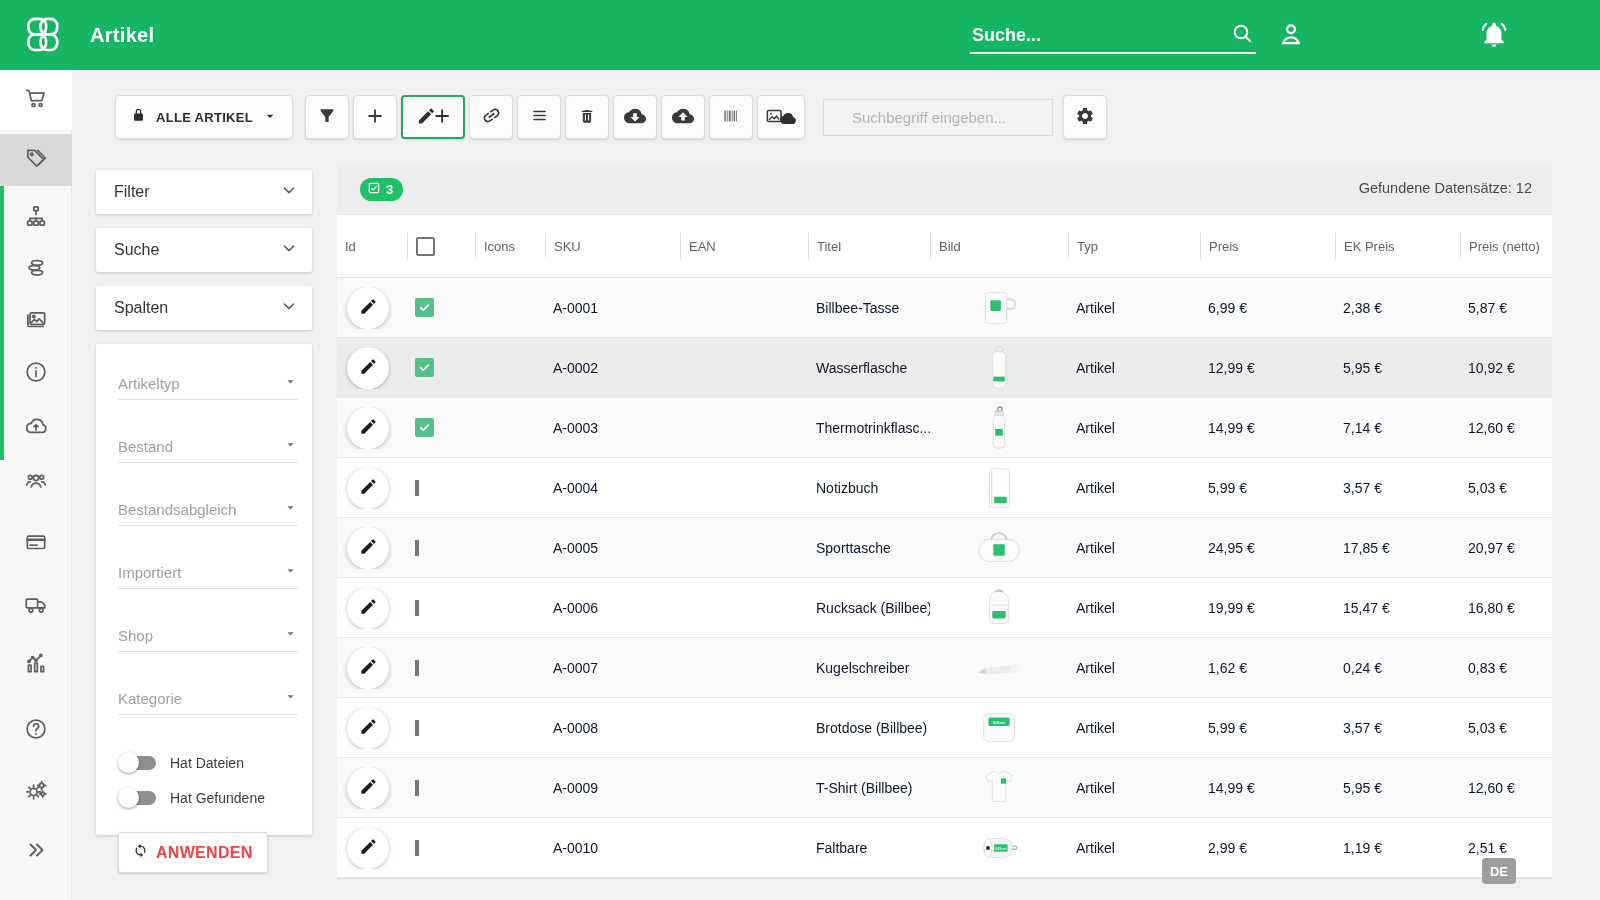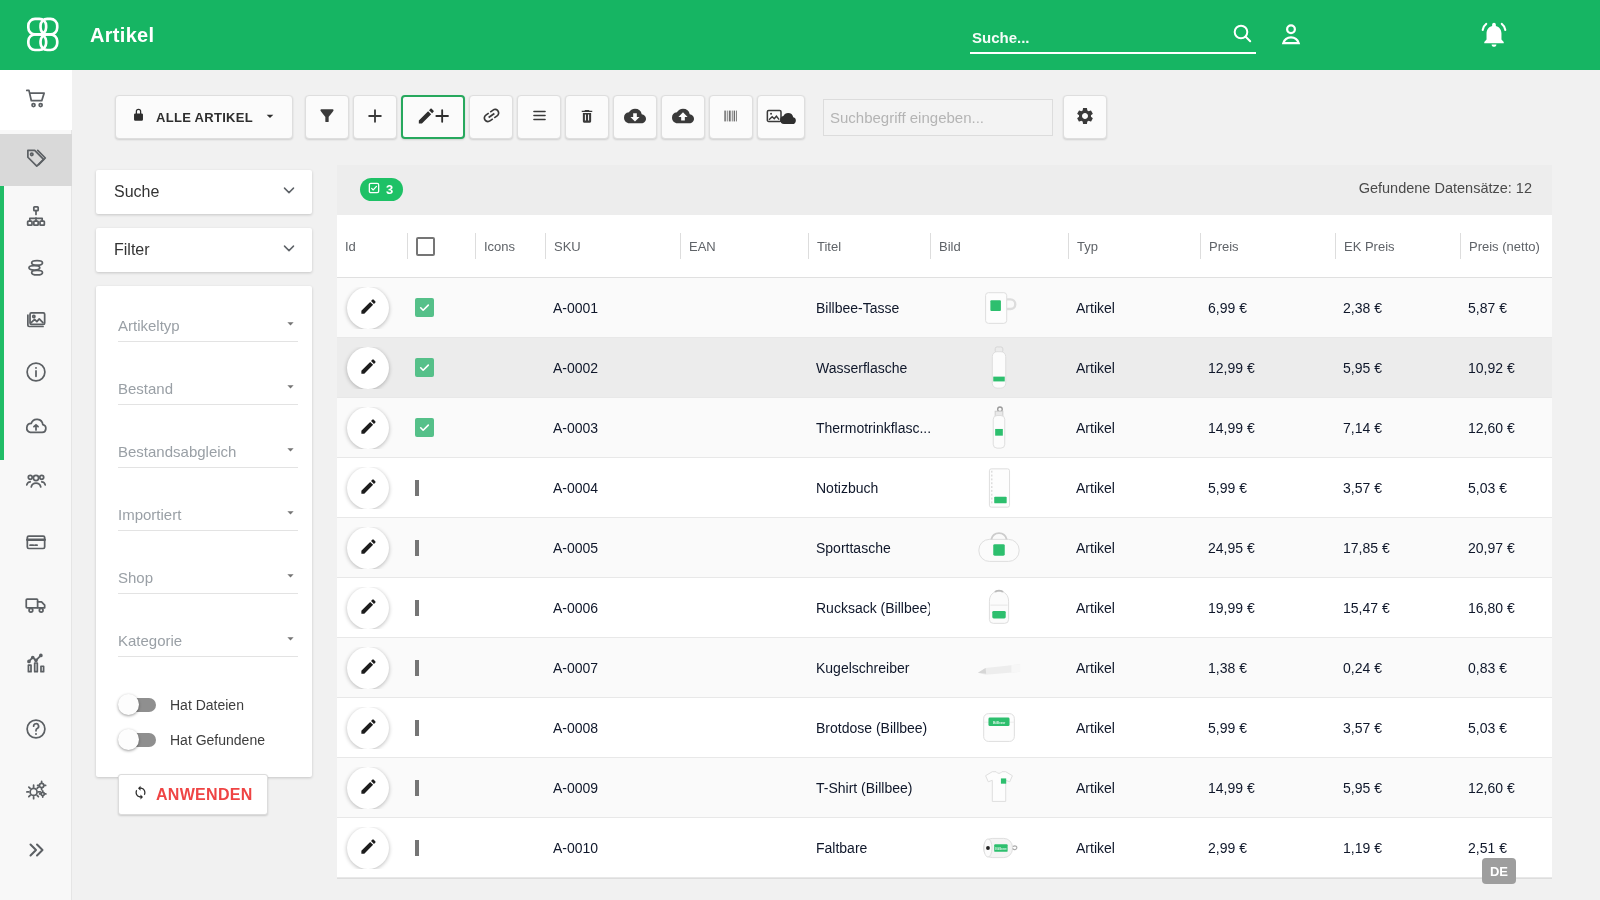--- a/index.html
+++ b/index.html
@@ -3,39 +3,39 @@
 <meta charset="utf-8">
 <style>
   html,body{margin:0;padding:0;background:#e8e8e8;font-family:"Liberation Sans",sans-serif;}
   #app{position:relative;width:1600px;height:900px;background:#f1f1f1;overflow:hidden;}
 
   
   .topbar{position:absolute;top:0;left:0;width:1600px;height:70px;background:#16b563;}
   .logo{position:absolute;left:24px;top:15px;color:#fff;}
   .app-title{position:absolute;left:90px;top:0;height:70px;line-height:70px;color:#fff;font-size:20px;font-weight:700;letter-spacing:.3px;}
   .top-search{position:absolute;left:970px;top:20px;width:286px;height:32px;border-bottom:2px solid #fff;display:flex;align-items:flex-end;}
-  .top-search input{flex:1;background:transparent;border:none;outline:none;color:#fff;font-size:15px;font-weight:700;padding:0 0 6px 2px;font-family:"Liberation Sans",sans-serif;}
+  .top-search input{flex:1;background:transparent;border:none;outline:none;color:#fff;font-size:18px;font-weight:700;padding:0 0 6px 2px;font-family:"Liberation Sans",sans-serif;}
   .top-search input::placeholder{color:rgba(255,255,255,.96);}
   .top-search .mag{margin:0 2px 3px 0;}
   .top-user{position:absolute;left:1276px;top:19px;color:#fff;}
   .top-bell{position:absolute;left:1478px;top:18px;color:#fff;}
 
   
   .sidebar{position:absolute;top:70px;left:0;width:72px;height:830px;background:#f8f8f8;border-right:1px solid #e5e5e5;box-sizing:border-box;}
   .sidebar-white{position:absolute;top:0;left:0;width:72px;height:60px;background:#fff;}
   .green-strip{position:absolute;top:65px;left:0;width:4px;height:325px;background:#21bd67;}
   .side-item{position:absolute;left:0;width:72px;height:52px;display:flex;align-items:center;justify-content:center;color:#5c6064;cursor:pointer;}
   .side-item.active{background:#d9d9d9;}
 
   
   .toolbar{position:absolute;left:115px;top:95px;display:flex;align-items:center;}
   .tbtn{height:44px;min-width:44px;background:#fbfbfb;border:1px solid #dedede;border-radius:4px;box-shadow:0 1px 2px rgba(0,0,0,.14);display:flex;align-items:center;justify-content:center;box-sizing:border-box;color:#3a3a3a;margin-right:4px;cursor:pointer;}
   .tbtn.primary{padding:0 14px;font-weight:700;font-size:13px;letter-spacing:.3px;gap:9px;margin-right:12px;color:#2e2e2e;}
   .tbtn.highlight{border:2px solid #27a85d;min-width:64px;gap:2px;}
-  .tsearch{width:230px;height:37px;margin-left:14px;margin-right:10px;background:#f3f3f3;border:1px solid #dcdcdc;border-radius:0;padding:0 6px;font-size:15px;color:#555;box-sizing:border-box;outline:none;font-family:"Liberation Sans",sans-serif;}
+  .tsearch{width:230px;height:37px;margin-left:14px;margin-right:10px;background:#f3f3f3;border:1px solid #dcdcdc;border-radius:0;padding:0 28px;font-size:15px;color:#555;box-sizing:border-box;outline:none;font-family:"Liberation Sans",sans-serif;}
   .tsearch::placeholder{color:#b4b4b4;}
 
   
   .fpanel{position:absolute;left:96px;top:170px;width:216px;}
   .fcard{background:#fff;border-radius:2px;box-shadow:0 1px 3px rgba(0,0,0,.18);margin-bottom:14px;height:44px;display:flex;align-items:center;justify-content:space-between;padding:0 14px 0 18px;font-size:16px;color:#333;cursor:pointer;box-sizing:border-box;}
   .fbig{background:#fff;border-radius:2px;box-shadow:0 1px 3px rgba(0,0,0,.18);padding:30px 14px 16px 22px;height:491px;box-sizing:border-box;}
   .ffield{display:flex;justify-content:space-between;align-items:flex-end;border-bottom:1px solid #e3e3e3;color:#9aa0a6;font-size:15px;padding-bottom:7px;margin-bottom:37px;cursor:pointer;}
   .ftoggle{display:flex;align-items:center;gap:12px;margin:0 0 14px 0;}
   .toggle{position:relative;width:40px;height:21px;flex:0 0 auto;cursor:pointer;}
   .toggle .track{position:absolute;left:8px;top:4px;width:30px;height:14px;border-radius:8px;background:#8f8f8f;}
@@ -298,27 +298,33 @@
     <button class="tbtn">
       <span><svg width="20" height="20" viewBox="0 0 24 24">
             <path fill="#3a3a3a" d="M19.14 12.94c.04-.3.06-.61.06-.94 0-.32-.02-.64-.07-.94l2.03-1.58c.18-.14.23-.41.12-.61l-1.92-3.32c-.12-.22-.37-.29-.59-.22l-2.39.96c-.5-.38-1.03-.7-1.62-.94l-.36-2.54c-.04-.24-.24-.41-.48-.41h-3.84c-.24 0-.43.17-.47.41l-.36 2.54c-.59.24-1.13.57-1.62.94l-2.39-.96c-.22-.08-.47 0-.59.22L2.74 8.87c-.12.21-.08.47.12.61l2.03 1.58c-.05.3-.09.63-.09.94s.02.64.07.94l-2.03 1.58c-.18.14-.23.41-.12.61l1.92 3.32c.12.22.37.29.59.22l2.39-.96c.5.38 1.03.7 1.62.94l.36 2.54c.05.24.24.41.48.41h3.84c.24 0 .44-.17.47-.41l.36-2.54c.59-.24 1.13-.56 1.62-.94l2.39.96c.22.08.47 0 .59-.22l1.92-3.32c.12-.22.07-.47-.12-.61l-2.01-1.58zM12 15.6c-1.98 0-3.6-1.62-3.6-3.6s1.62-3.6 3.6-3.6 3.6 1.62 3.6 3.6-1.62 3.6-3.6 3.6z"></path>
           </svg></span>
     </button>
   </div>
 
   <aside class="fpanel">
     <div id="filter-sections">
         <div class="fcard">
+          <span>Filter</span>
+          <span><svg width="18" height="18" viewBox="0 0 24 24" fill="none" stroke="#5f6368" stroke-width="2" stroke-linecap="round" stroke-linejoin="round">
+              <path d="M6 9.5l6 6 6-6"></path>
+            </svg></span>
+        </div>
+        <div class="fcard">
           <span>Suche</span>
           <span><svg width="18" height="18" viewBox="0 0 24 24" fill="none" stroke="#5f6368" stroke-width="2" stroke-linecap="round" stroke-linejoin="round">
               <path d="M6 9.5l6 6 6-6"></path>
             </svg></span>
         </div>
         <div class="fcard">
-          <span>Filter</span>
+          <span>Spalten</span>
           <span><svg width="18" height="18" viewBox="0 0 24 24" fill="none" stroke="#5f6368" stroke-width="2" stroke-linecap="round" stroke-linejoin="round">
               <path d="M6 9.5l6 6 6-6"></path>
             </svg></span>
         </div>
       </div>
     <div class="fbig">
       <div id="filter-fields">
           <div class="ffield">
             <span>Artikeltyp</span>
             <span><svg width="15" height="15" viewBox="0 0 24 24">
@@ -593,21 +599,21 @@
             <div class="tcell"></div>
             <div class="tcell">Kugelschreiber</div>
             <div class="tcell thumb" style="padding-left:0">
               <svg width="46" height="46" viewBox="0 0 48 48">
                 <path d="M2 29l8-5 36-4v8l-36 3z" fill="#ededed"></path>
                 <path d="M2 29l8-5 .6 6z" fill="#d6d6d6"></path>
                 <path d="M46 20v8l-9 .8v-7.9z" fill="#f7f7f7"></path>
               </svg>
             </div>
             <div class="tcell">Artikel</div>
-            <div class="tcell">1,38 €</div>
+            <div class="tcell">1,62 €</div>
             <div class="tcell">0,24 €</div>
             <div class="tcell">0,83 €</div>
           </div>
           <div class="trow">
             <div class="tcell" style="padding-left:0">
               <button class="editbtn">
                 <span><svg width="19" height="19" viewBox="0 0 24 24">
                     <path fill="#1d1d1d" d="M3 17.3V21h3.7L17.8 9.9 14.1 6.2 3 17.3zM20.7 7c.4-.4.4-1 0-1.4l-2.3-2.3c-.4-.4-1-.4-1.4 0l-1.8 1.8 3.7 3.7L20.7 7z"></path>
                   </svg></span>
               </button>

